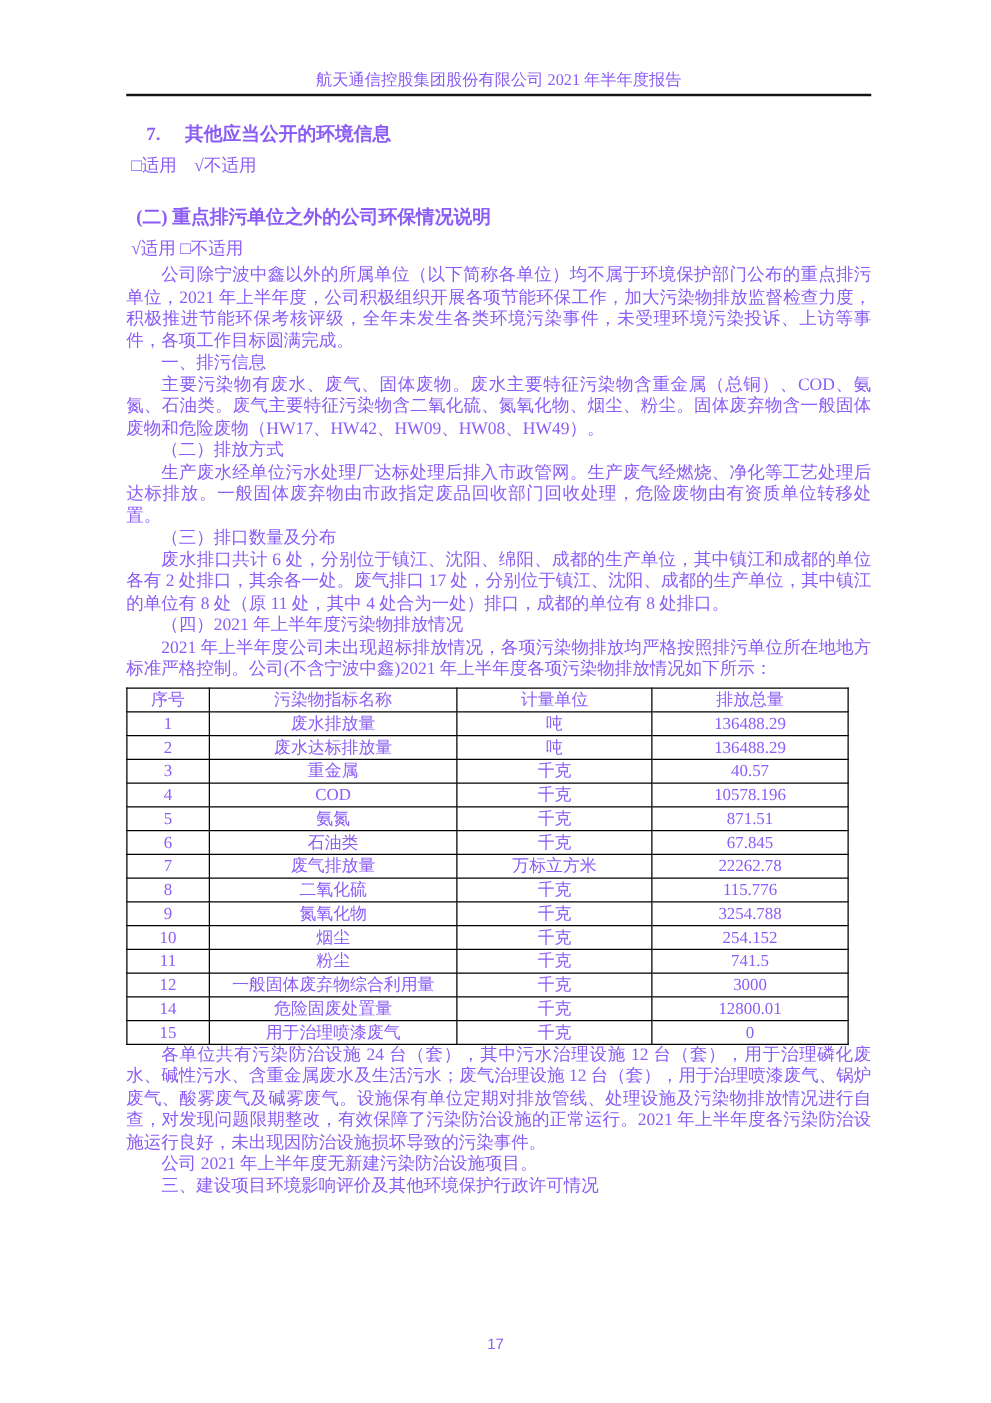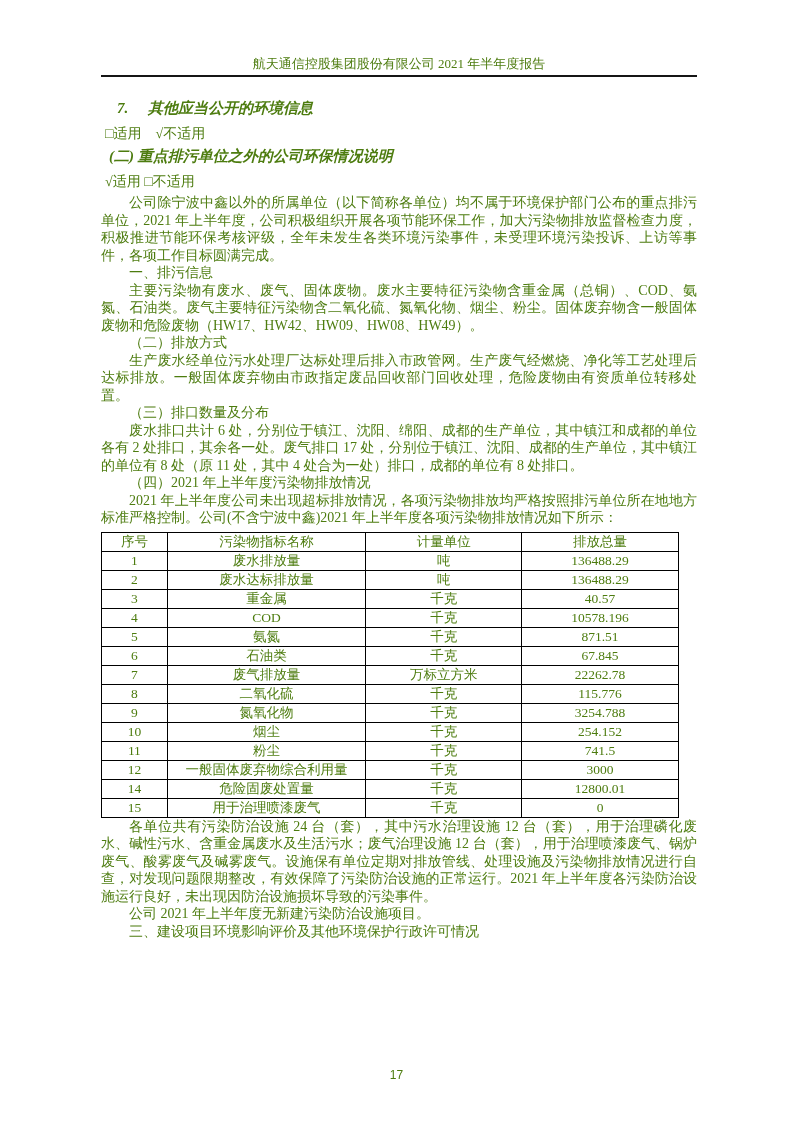--- a/index.html
+++ b/index.html
@@ -1,30 +1,30 @@
 <!DOCTYPE html>
 <html><head>
 <meta charset="utf-8">
 <style>
   * { margin:0; padding:0; box-sizing:border-box; }
   html,body { background:#ffffff; }
   .page {
     position:relative; width:793px; height:1122px; background:#fff;
-    font-family:"Liberation Serif","DejaVu Serif",serif; color:#4d7c0f;
+    font-family:"Liberation Serif","DejaVu Serif",serif; color:#8b5cf6;
     overflow:hidden;
   }
   .content { position:absolute; left:101px; top:0; width:596px; }
   .doc-title { padding-top:56px; text-align:center; font-size:13px; line-height:15px; }
   .header-rule { border-bottom:2px solid #151515; margin-top:4px; }
 
   .h-main { font-size:15px; font-weight:bold; line-height:16px; }
-  .h-sec7 { margin-top:23px; padding-left:16px;font-style:italic; }
+  .h-sec7 { margin-top:23px; padding-left:16px; }
   .h-num { display:inline-block; min-width:31px; }
   .check-line { font-size:14px; line-height:17px; margin-top:9px; padding-left:4px; }
-  .h-part2 { margin-top:6px; padding-left:8px;font-style:italic; }
+  .h-part2 { margin-top:24px; padding-left:8px; }
 
   p.body {
     font-size:14px; line-height:17.5px; text-align:justify; text-indent:2em;
     margin:0;
   }
   p.intro { margin-top:4px; }
 
   table.pollutant {
     width:578px; border-collapse:collapse; table-layout:fixed;
     margin-top:5px; border:1.5px solid #000;

